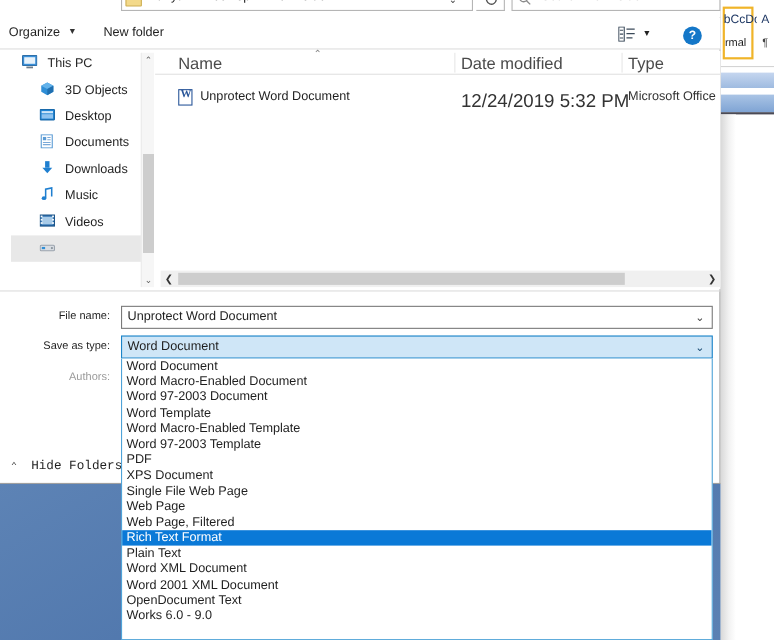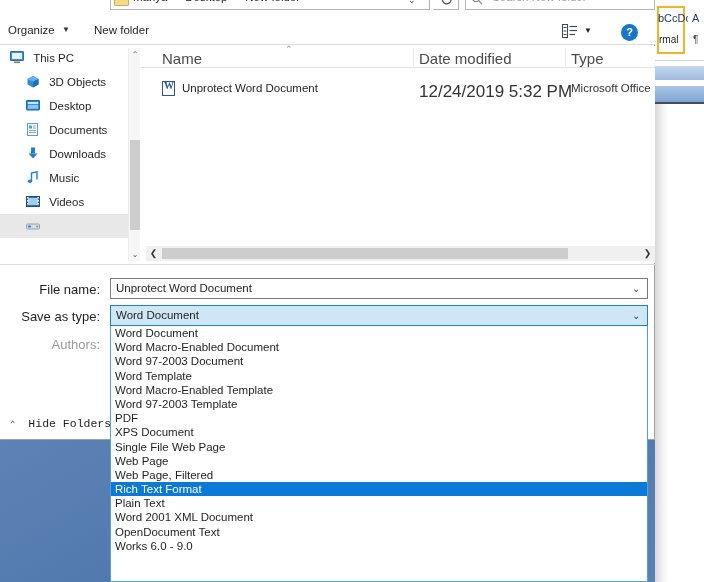--- a/index.html
+++ b/index.html
@@ -128,21 +128,21 @@
   .view-caret { position: absolute; left: 584px; top: 26px; font-size: 8px; color: #222; }
   .help-btn {
     position: absolute; left: 621px; top: 24px; width: 17px; height: 17px;
     border-radius: 50%; background: #1477c8; color: #fff;
     font-size: 11px; font-weight: bold; text-align: center; line-height: 17px;
   }
 
   
   .navpane {
     position: absolute; left: 0; top: 46px; width: 140px; height: 217px;
-    background: #ffffff; box-sizing: border-box;
+    background: #ffffff; box-sizing: border-box; padding-left: 10px;
   }
   .nav-item {
     position: relative; height: 24px; line-height: 24px;
     font-size: 11.5px; color: #1f1f1f; white-space: nowrap;
     padding-left: 10px;
   }
   .nav-item.indent { padding-left: 26px; }
   .nav-item.sel { background: #e8e8e8; }
   .nav-ico {
     display: inline-block; width: 14px; height: 13px;
@@ -212,21 +212,21 @@
     position: absolute; left: 16px; top: 2px; width: 406px; height: 11px;
     background: #cdcdcd;
   }
   .pane-sep {
     position: absolute; left: 0px; top: 264px; width: 655px; height: 1px;
     background: #dcdcdc;
   }
 
   
   .lbl {
-    position: absolute; font-size: 13px; color: #1f1f1f; text-align: right;
+    position: absolute; font-size: 10px; color: #1f1f1f; text-align: right;
     width: 96px; white-space: nowrap;
   }
   .lbl.dim { color: #9a9a9a; }
 
   .fname-box {
     position: absolute; left: 110px; top: 278px; width: 538px; height: 21px;
     border: 1px solid #7a7a7a; background: #ffffff; box-sizing: border-box;
   }
   .fname-val {
     position: absolute; left: 116px; top: 282px; font-size: 11.5px; color: #1f1f1f;
@@ -485,18 +485,19 @@
       <div class="dd-item">Word Template</div>
       <div class="dd-item">Word Macro-Enabled Template</div>
       <div class="dd-item">Word 97-2003 Template</div>
       <div class="dd-item">PDF</div>
       <div class="dd-item">XPS Document</div>
       <div class="dd-item">Single File Web Page</div>
       <div class="dd-item">Web Page</div>
       <div class="dd-item">Web Page, Filtered</div>
       <div class="dd-item sel">Rich Text Format</div>
       <div class="dd-item">Plain Text</div>
+      <div class="dd-item">Word XML Document</div>
       <div class="dd-item">Word 2001 XML Document</div>
       <div class="dd-item">OpenDocument Text</div>
       <div class="dd-item">Works 6.0 - 9.0</div>
     </div>
 
 </div>
 
 </body></html>

